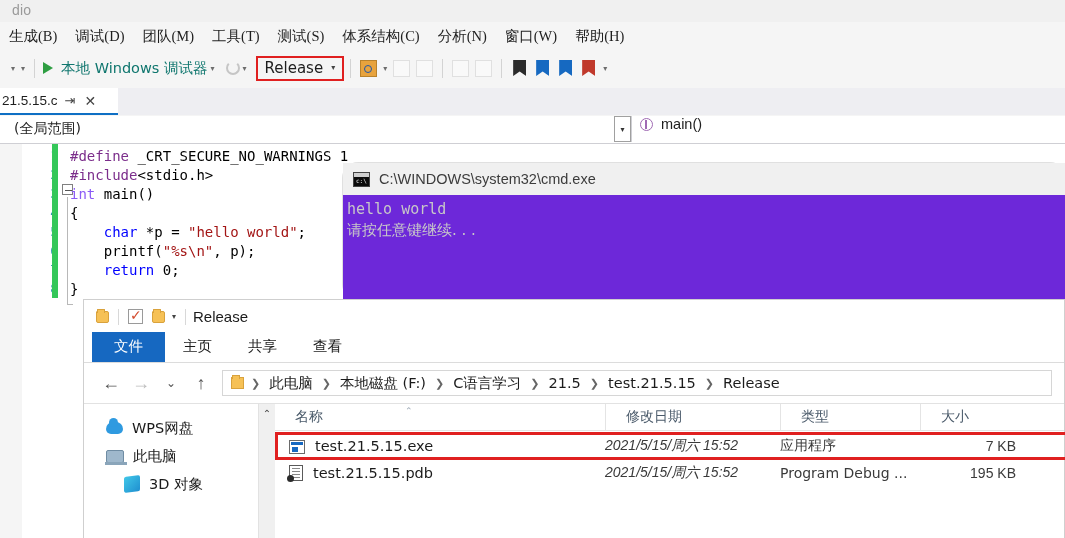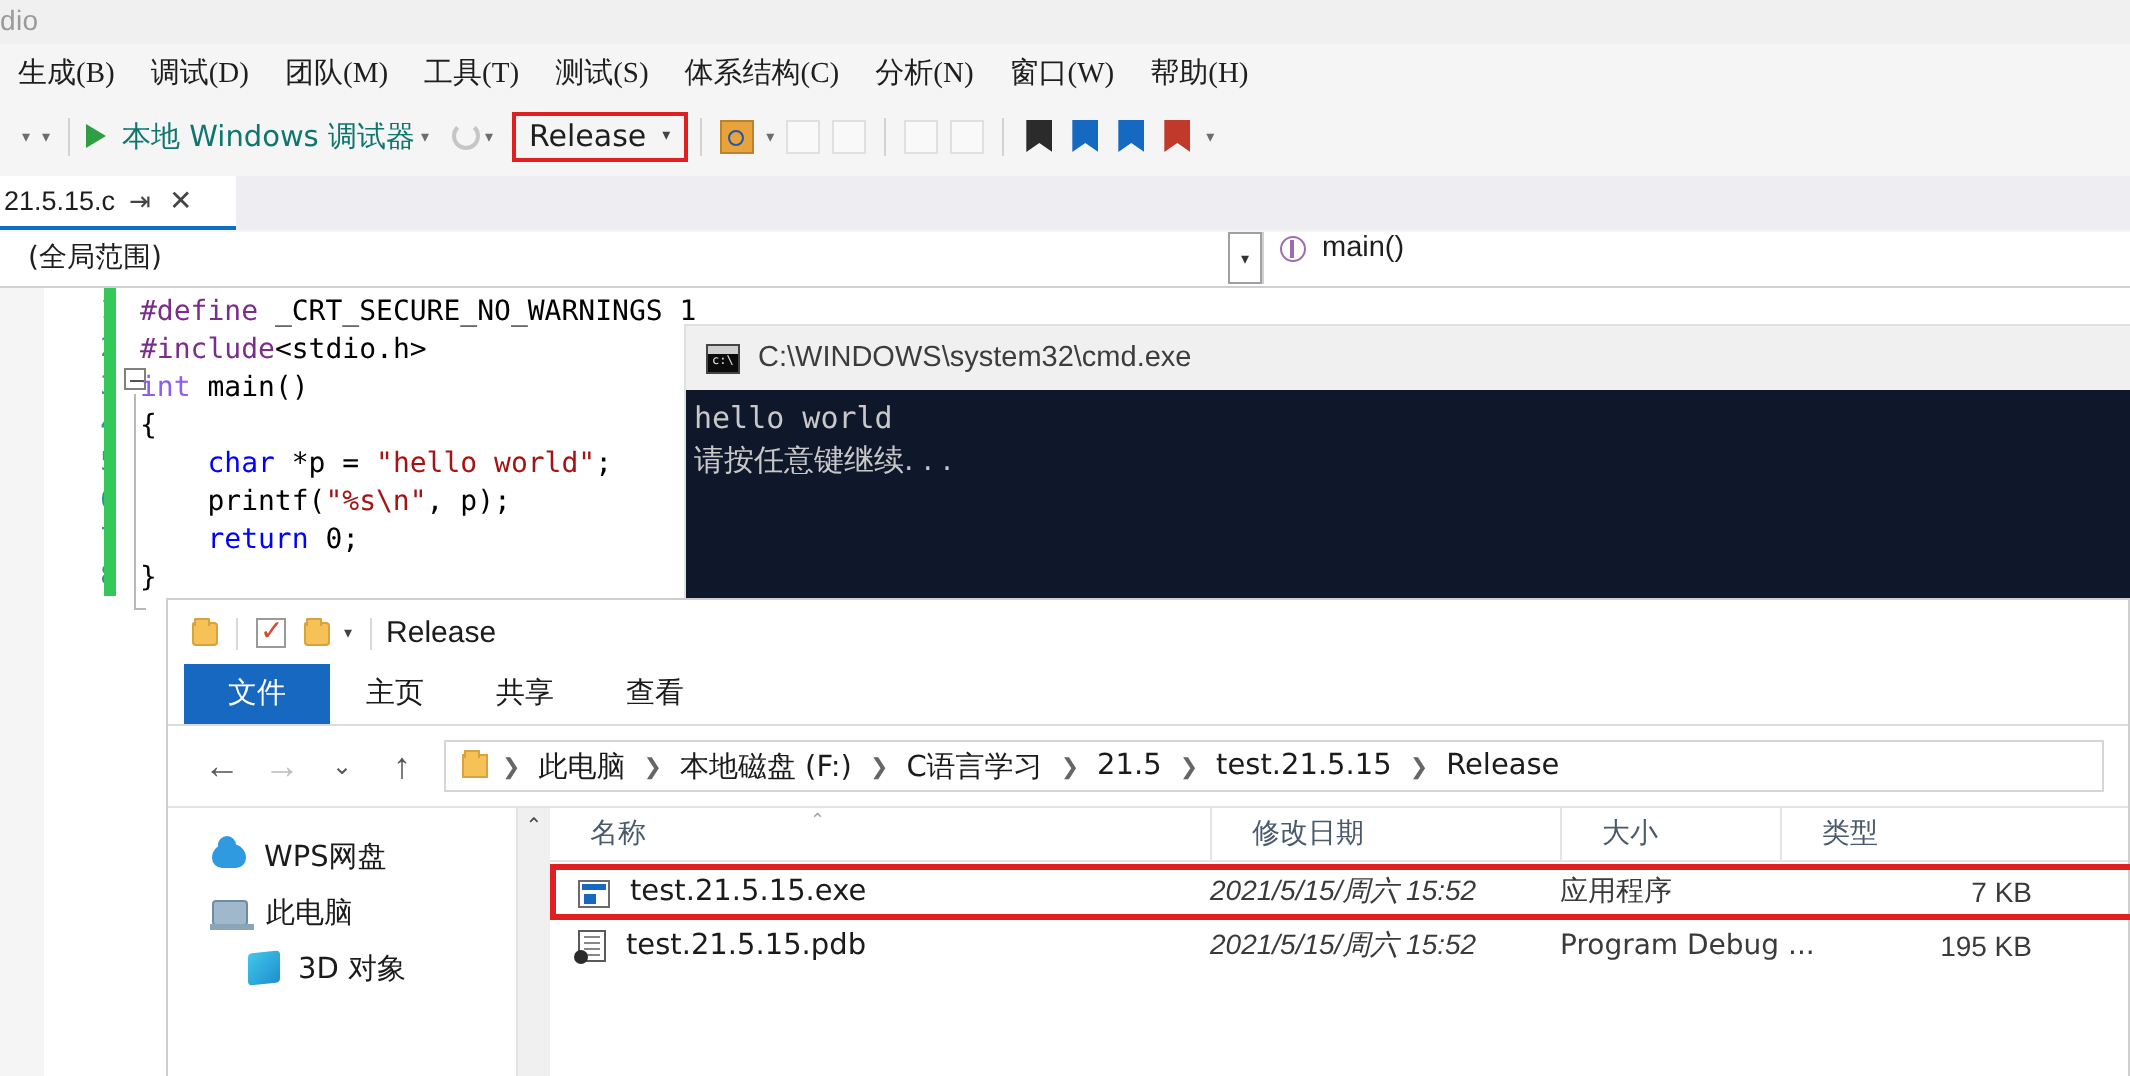--- a/index.html
+++ b/index.html
@@ -14,21 +14,21 @@
 
   
   #vs-shell { position: absolute; left: 0; top: 0; width: 1065px; height: 538px; background: #f5f5f5; }
 
   #vs-titlebar {
     position: absolute; left: 0; top: 0; width: 1065px; height: 22px;
     background: #f0f0f0;
   }
   #vs-title-text {
     position: absolute; left: 0; top: 2px;
-    font-size: 14px; color: #9a9a9a; letter-spacing: .2px;
+    font-size: 14px; color: #9a9a9a; letter-spacing: .2px; padding-left: 12px;
   }
 
   
   #vs-menubar {
     position: absolute; left: 0; top: 22px; width: 1065px; height: 28px;
     background: #f5f5f5;
     display: flex; align-items: center;
   }
   .menu-item {
     font-size: 14.5px; color: #1e1e1e; padding: 3px 9px; white-space: nowrap;
@@ -111,29 +111,29 @@
         font-family: "DejaVu Sans Mono", "Liberation Mono", monospace; color: #000; }
   #fold-box { position: absolute; left: 62px; top: 40px; width: 11px; height: 11px;
     border: 1px solid #808080; background: #fff; }
   #fold-box:after { content: ""; position: absolute; left: 2px; top: 4.5px; width: 7px; height: 1px; background: #555; }
   #fold-line { position: absolute; left: 67px; top: 53px; width: 1px; height: 108px; background: #b8b8b8; }
   #fold-line-foot { position: absolute; left: 67px; top: 160px; width: 6px; height: 1px; background: #b8b8b8; }
 
   
   #cmd-window {
     position: absolute; left: 343px; top: 163px; width: 722px; height: 136px;
-    background: #000; box-shadow: 0 0 0 1px rgba(0,0,0,.12);
+    background: #000; box-shadow: 0 0 0 1px rgba(0,0,0,.12); border-radius: 15px;
   }
   #cmd-titlebar { height: 32px; background: #f0f0f0; display: flex; align-items: center; padding-left: 10px; }
   #cmd-icon { width: 17px; height: 15px; background: #0b0b0b; border: 1px solid #444; position: relative; }
   #cmd-icon:before { content: ""; position: absolute; left: 0; right: 0; top: 0; height: 4px; background: #cfcfcf; }
   #cmd-icon:after { content: "c:\\"; position: absolute; left: 2px; top: 4px; font-size: 6px; color: #e6e6e6;
     font-family: "DejaVu Sans Mono", monospace; }
   #cmd-title { font-size: 14.5px; color: #3c3c3c; margin-left: 9px; }
-  #cmd-body { height: 104px; background: #0f172a; padding: 4px 0 0 4px; }
+  #cmd-body { height: 104px; background: #6d28d9; padding: 4px 0 0 4px; }
   .cmd-line { font-size: 15px; color: #c8c8c8; font-family: "DejaVu Sans Mono", "Liberation Mono", monospace;
     line-height: 21px; white-space: pre; }
   .cmd-line.zh { font-family: "DejaVu Sans", sans-serif; }
 
   
   #explorer {
     position: absolute; left: 83px; top: 299px; width: 982px; height: 239px;
     background: #ffffff; border: 1px solid #cfcfcf; border-bottom: none;
   }
   #exp-titlebar { height: 33px; background: #ffffff; display: flex; align-items: center; padding-left: 12px; }
@@ -388,25 +388,25 @@
 
       <div id="file-pane">
         <div id="col-header">
           <div class="col" style="width:330px">
             <span>名称</span>
             <span id="sort-caret">⌃</span>
           </div>
           <div class="col" style="width:175px">
             <span>修改日期</span>
           </div>
+          <div class="col" style="width:140px">
+            <span>类型</span>
+          </div>
           <div class="col" style="width:110px">
             <span>大小</span>
-          </div>
-          <div class="col" style="width:140px">
-            <span>类型</span>
           </div>
         </div>
 
         <div id="highlight-wrap">
           <div id="exe-highlight"></div>
 
           <div class="file-row" style="margin-top:1px">
             <div class="fr-name">
               <span class="ic-exe"></span>
               <span class="fr-label">test.21.5.15.exe</span>

